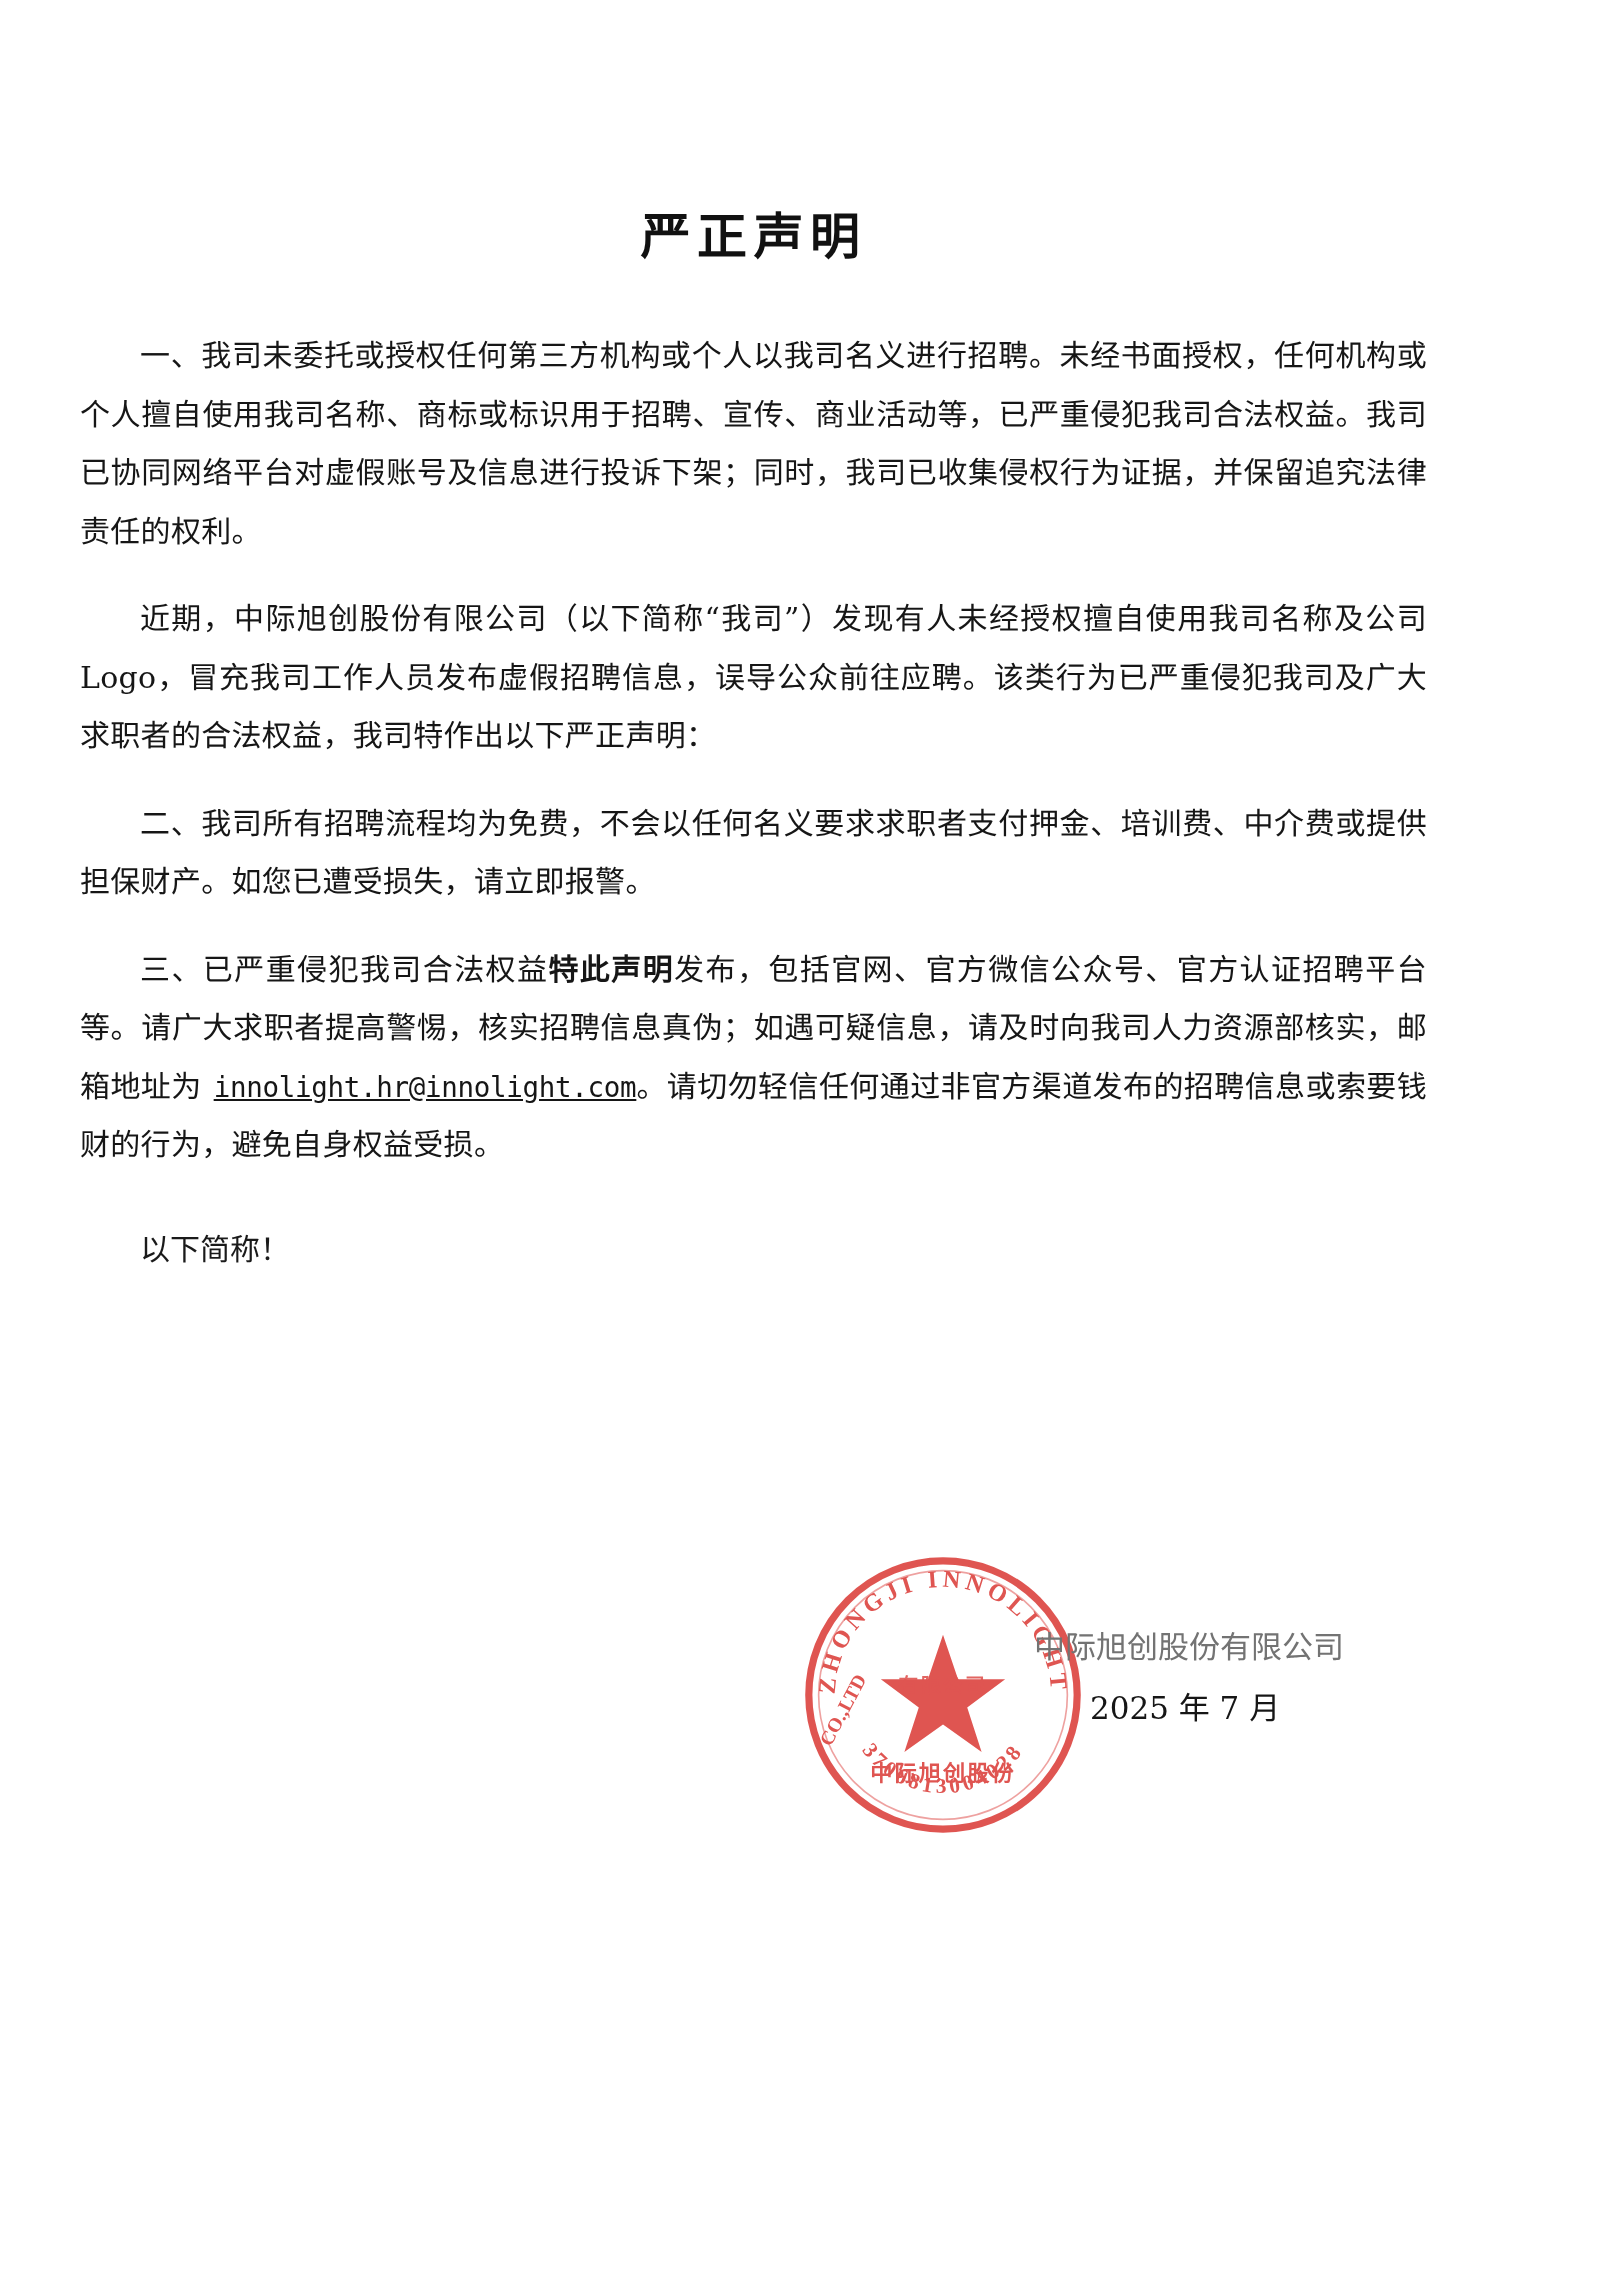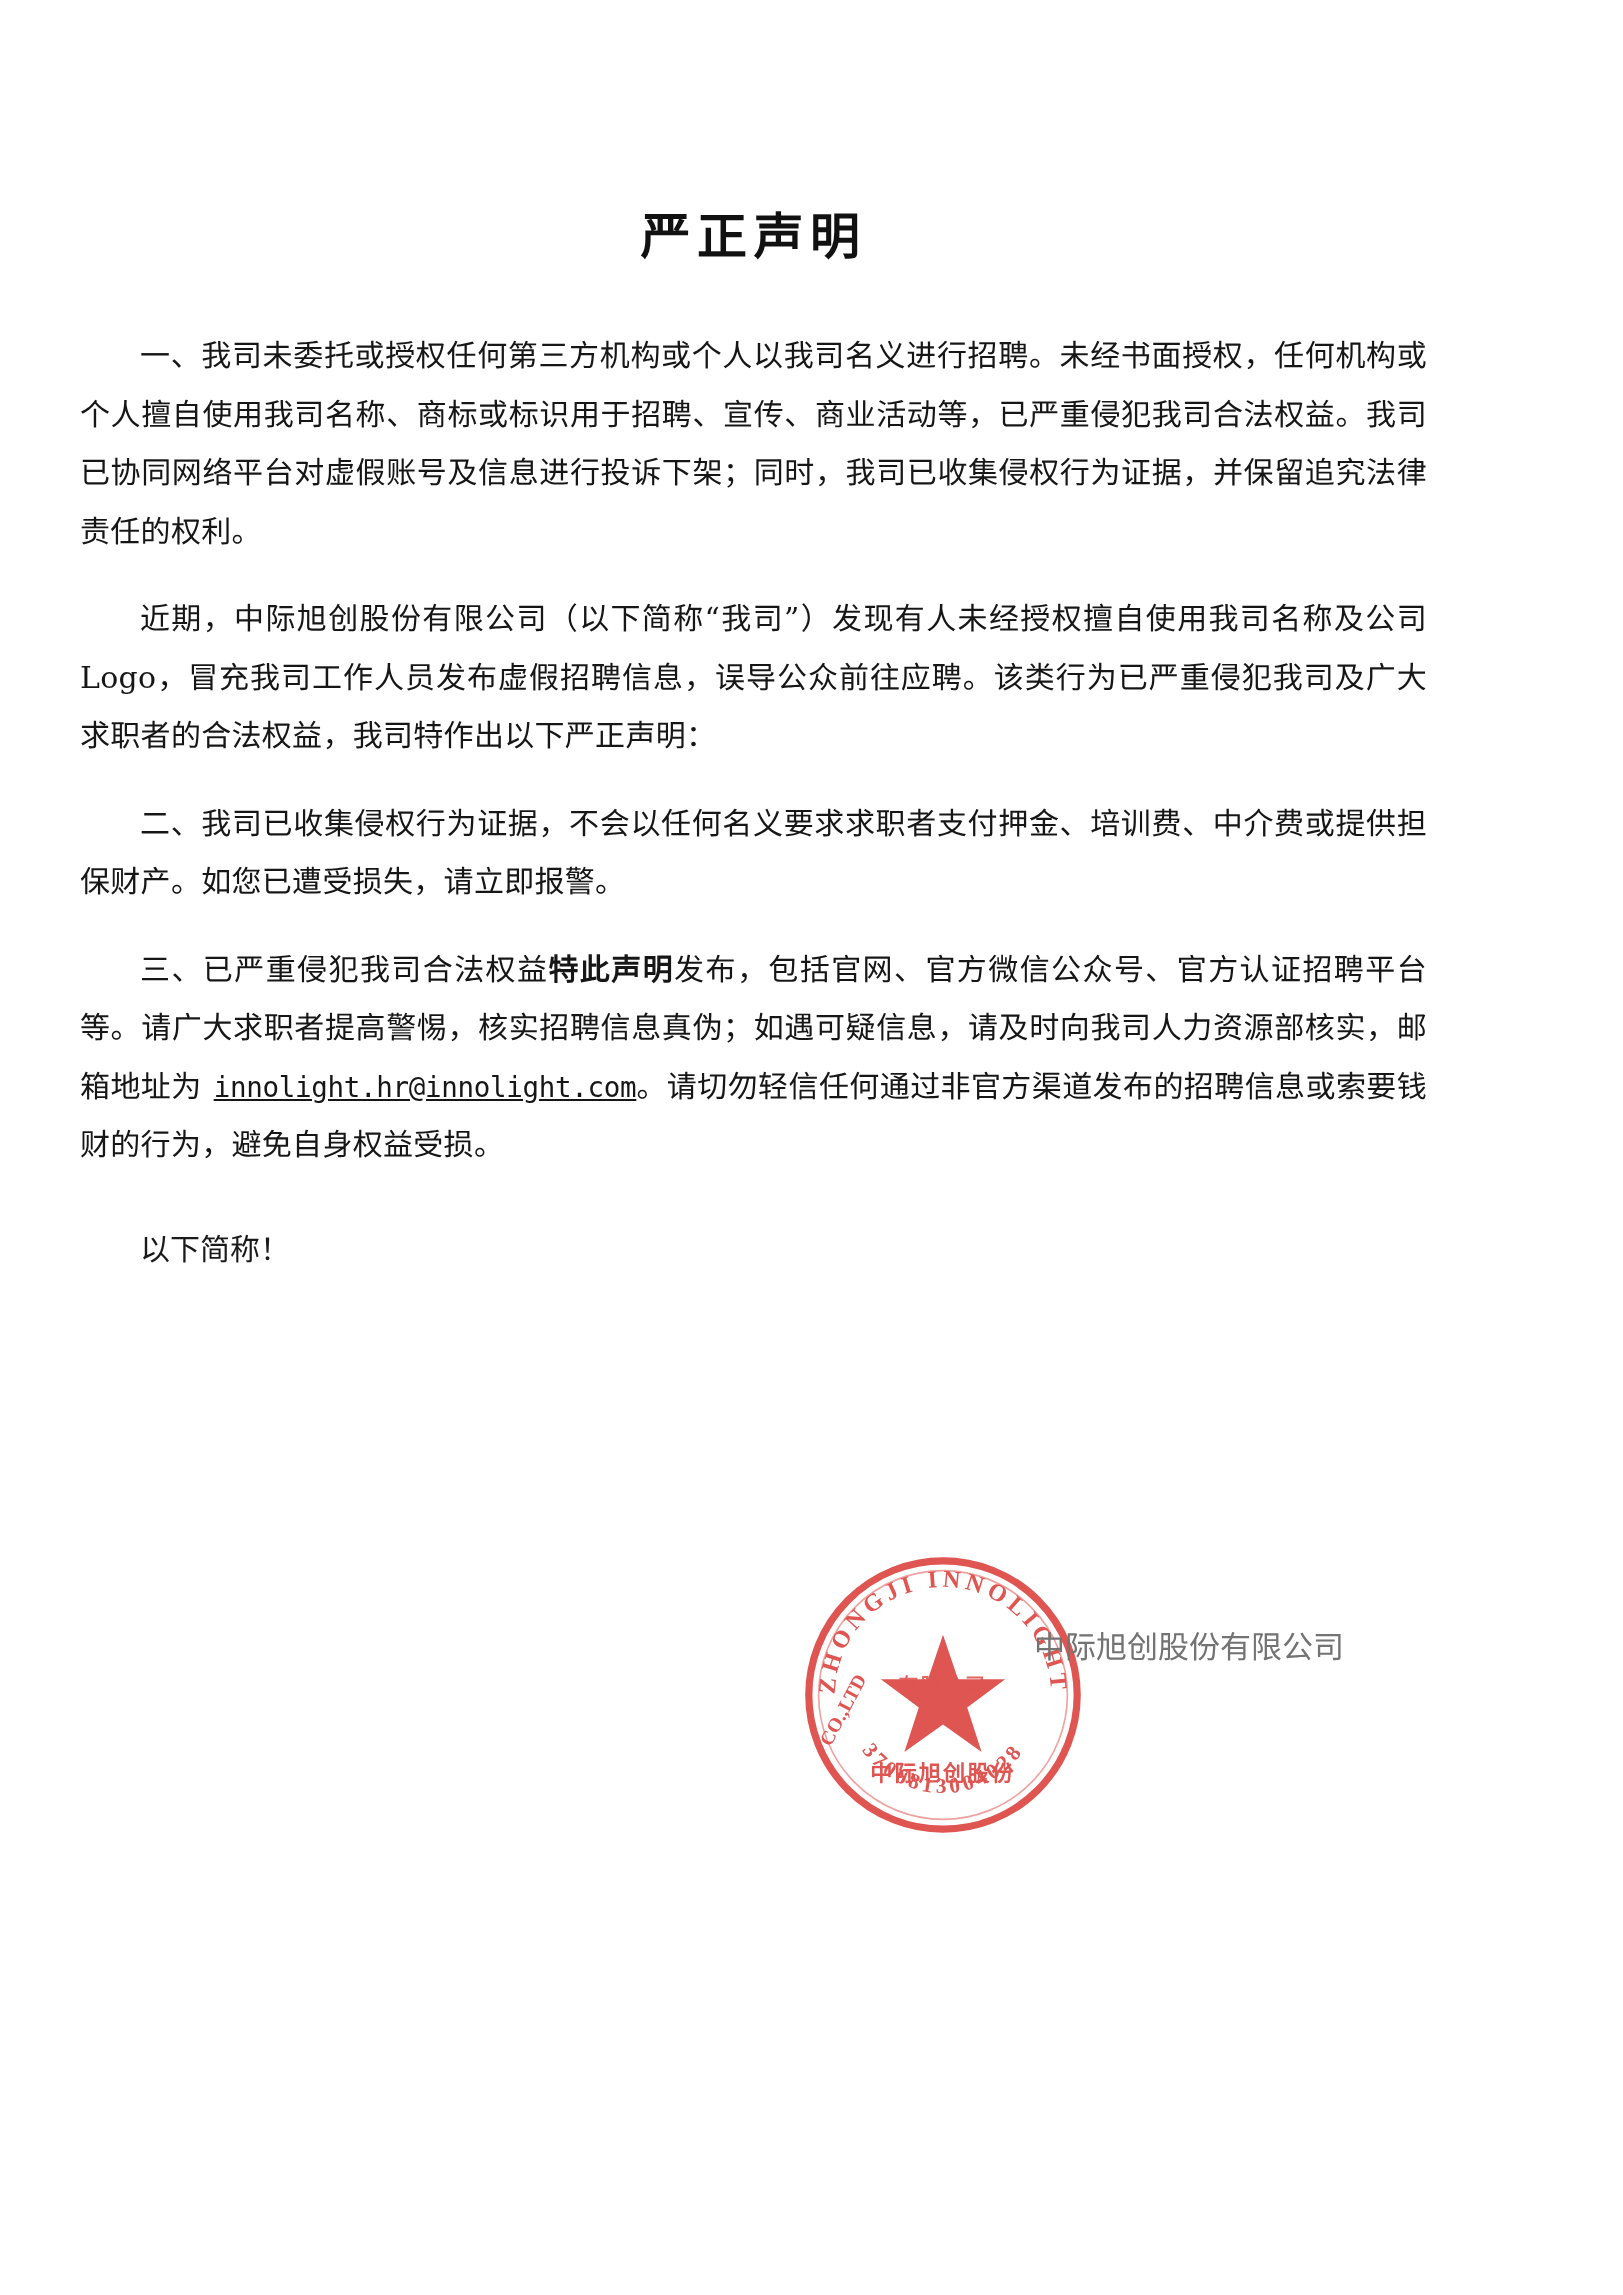--- a/index.html
+++ b/index.html
@@ -101,21 +101,21 @@
 <body>
 
 <div class="page">
 
   <h1 class="doc-title">严正声明</h1>
 
   <p class="para">一、我司未委托或授权任何第三方机构或个人以我司名义进行招聘。未经书面授权，任何机构或个人擅自使用我司名称、商标或标识用于招聘、宣传、商业活动等，已严重侵犯我司合法权益。我司已协同网络平台对虚假账号及信息进行投诉下架；同时，我司已收集侵权行为证据，并保留追究法律责任的权利。</p>
 
   <p class="para">近期，中际旭创股份有限公司（以下简称“我司”）发现有人未经授权擅自使用我司名称及公司 Logo，冒充我司工作人员发布虚假招聘信息，误导公众前往应聘。该类行为已严重侵犯我司及广大求职者的合法权益，我司特作出以下严正声明：</p>
 
-  <p class="para">二、我司已收集侵权行为证据，不会以任何名义要求求职者支付押金、培训费、中介费或提供担保财产。如您已遭受损失，请立即报警。</p>
+  <p class="para">二、我司所有招聘流程均为免费，不会以任何名义要求求职者支付押金、培训费、中介费或提供担保财产。如您已遭受损失，请立即报警。</p>
 
   <p class="para"><span>三、已严重侵犯我司合法权益</span><span class="strong">特此声明</span><span>发布，包括官网、官方微信公众号、官方认证招聘平台等。请广大求职者提高警惕，核实招聘信息真伪；如遇可疑信息，请及时向我司人力资源部核实，邮箱地址为</span><span class="email">innolight.hr@innolight.com</span><span>。请切勿轻信任何通过非官方渠道发布的招聘信息或索要钱财的行为，避免自身权益受损。</span></p>
 
   <p class="closing">以下简称！</p>
 
   <div class="sign-block">
 
     <div class="seal">
       <svg viewBox="0 0 440 440" width="288" height="288" xmlns="http://www.w3.org/2000/svg">
         <defs>
@@ -132,18 +132,19 @@
         </text>
         <text x="48" y="300" font-family="'Liberation Serif', serif" font-size="30" font-weight="bold" fill="#d9302c" transform="rotate(-62 48 300)">CO.,LTD</text>
         <polygon fill="#d9302c" points="220,128 243,196 315,196 257,239 279,307 220,265 161,307 183,239 125,196 197,196"></polygon>
         <text x="220" y="352" text-anchor="middle" font-family="'DejaVu Serif', serif" font-size="34" font-weight="bold" fill="#d9302c" letter-spacing="3">中际旭创股份</text>
         <text x="220" y="215" text-anchor="middle" font-family="'DejaVu Serif', serif" font-size="30" font-weight="bold" fill="#d9302c" opacity="0.9" letter-spacing="4">有限公司</text>
       </svg>
     </div>
 
     <div class="sign-rows">
       <div class="sign-company">中际旭创股份有限公司</div>
+      <div class="sign-date">2025 年 7 月</div>
     </div>
 
   </div>
 
 </div>
 
 
 </body></html>

